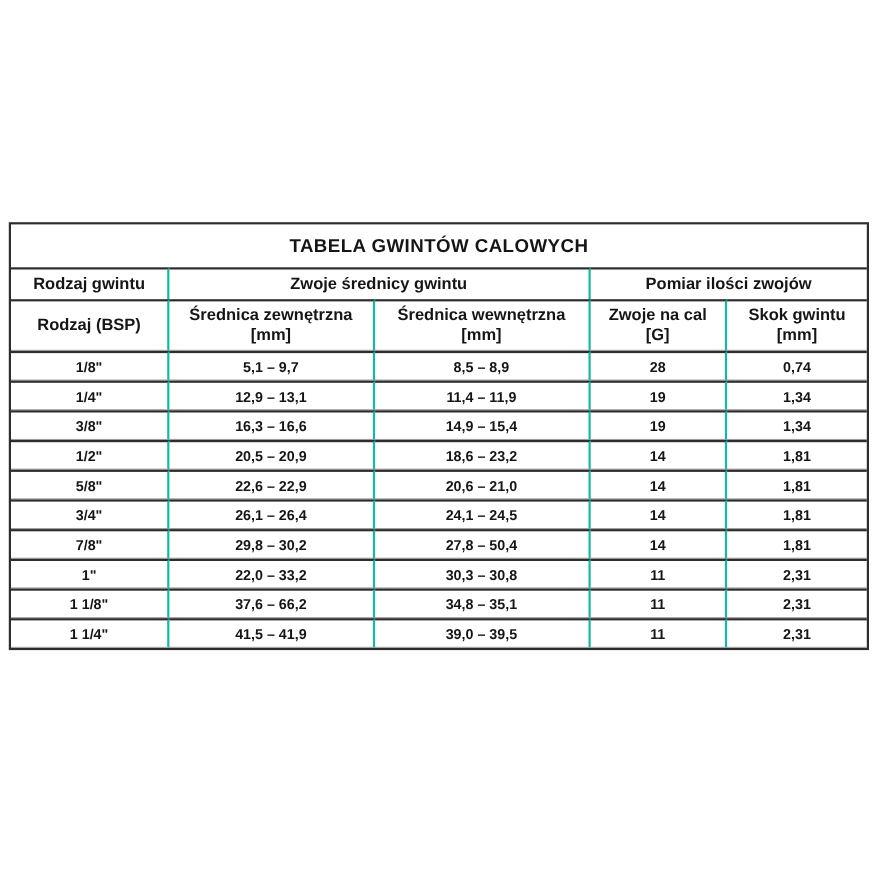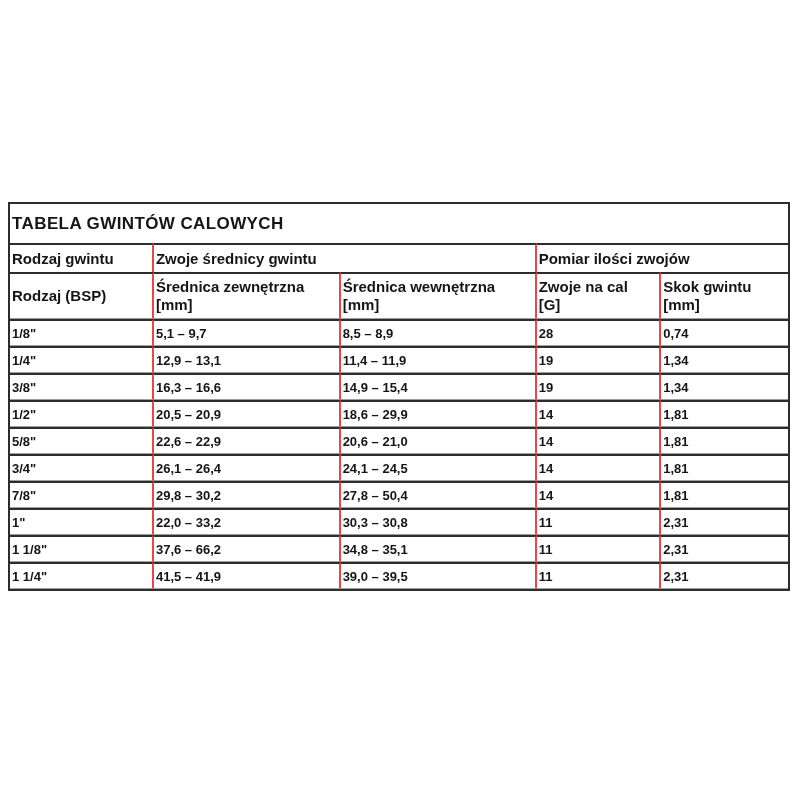--- a/index.html
+++ b/index.html
@@ -25,29 +25,29 @@
     top: 202px;
     width: 782px;
     table-layout: fixed;
     border-collapse: separate;
     border-spacing: 0;
     border: 2px solid #2d2d2d;
     color: #151515;
     font-weight: bold;
   }
   table.thread-table td {
-    text-align: left;
+    text-align: center;
     vertical-align: middle;
     padding: 0 2px;
     overflow: hidden;
     white-space: nowrap;
   }
   
   table.thread-table td:not(:last-child) {
-    border-right: 2px solid #ef4444;
+    border-right: 2px solid #14b8a6;
   }
   
   .title-row td {
     height: 39px;
     font-size: 17px;
     letter-spacing: 0.4px;
   }
   
   .group-row td {
     height: 27px;
@@ -136,21 +136,21 @@
     <td>3/8"</td>
     <td>16,3 – 16,6</td>
     <td>14,9 – 15,4</td>
     <td>19</td>
     <td>1,34</td>
   </tr>
 
   <tr class="data-row">
     <td>1/2"</td>
     <td>20,5 – 20,9</td>
-    <td>18,6 – 29,9</td>
+    <td>18,6 – 23,2</td>
     <td>14</td>
     <td>1,81</td>
   </tr>
 
   <tr class="data-row">
     <td>5/8"</td>
     <td>22,6 – 22,9</td>
     <td>20,6 – 21,0</td>
     <td>14</td>
     <td>1,81</td>

